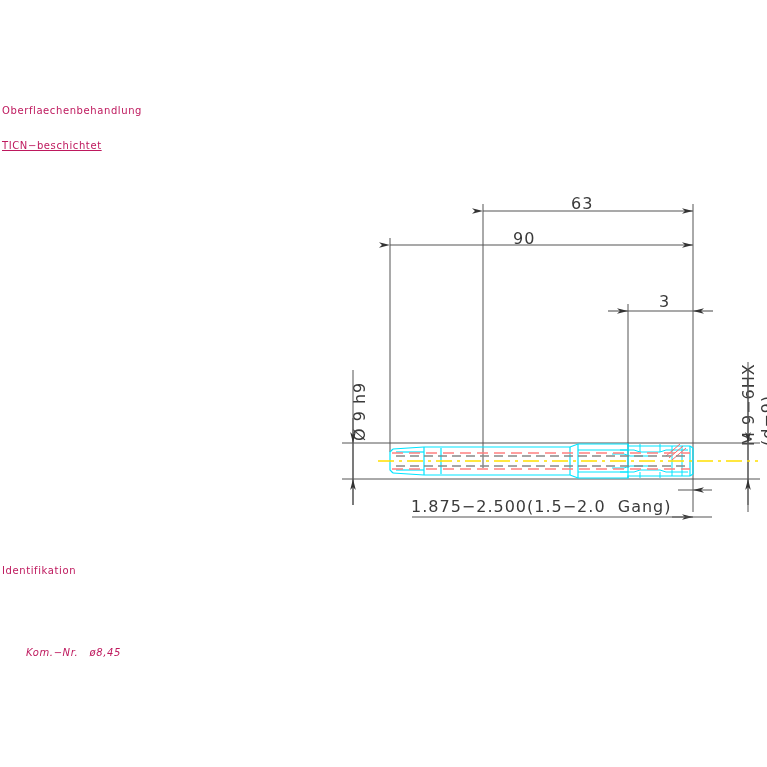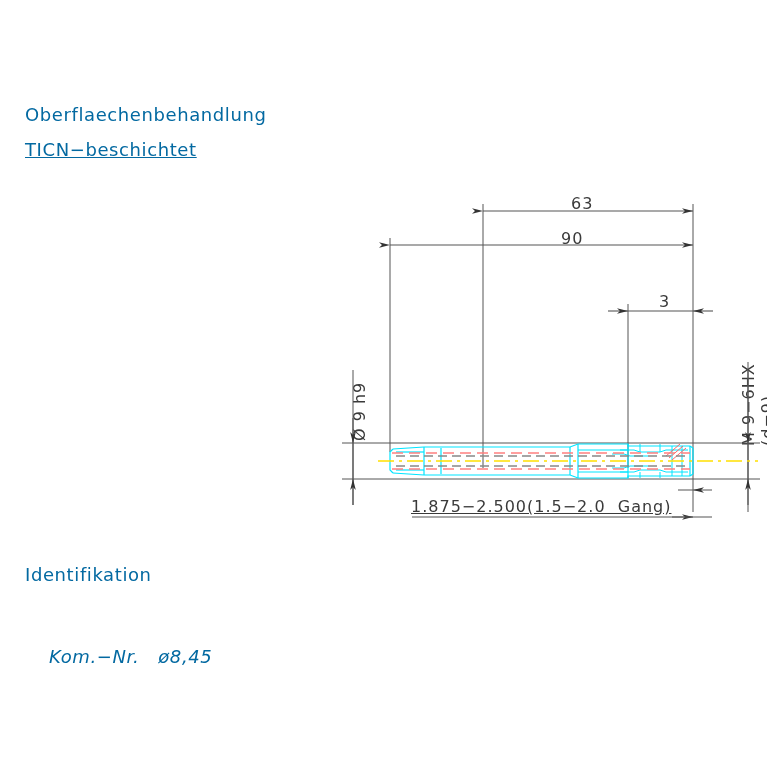--- a/index.html
+++ b/index.html
@@ -12,27 +12,26 @@
     width: 767px;
     height: 767px;
     background: #ffffff;
     overflow: hidden;
     font-family: "DejaVu Sans", sans-serif;
   }
 
   
   .txt {
     position: absolute;
-    color: #0369a1;
+    color: #be185d;
     font-family: "DejaVu Sans", sans-serif;
-    font-size: 18px;
+    font-size: 10px;
     letter-spacing: 0.6px;
     white-space: pre;
     line-height: 1;
-    margin-left: 23px;
   }
   .dim-txt {
     position: absolute;
     color: #3a3a3a;
     font-family: "DejaVu Sans", sans-serif;
     font-size: 16px;
     letter-spacing: 1px;
     white-space: pre;
     line-height: 1;
   }
@@ -64,31 +63,31 @@
 
   <div class="txt" id="surface-value">TICN−beschichtet</div>
 
   <div class="txt" id="ident-title">Identifikation</div>
 
 
   <div class="txt" id="ident-line2">Kom.−Nr.   ø8,45</div>
 
   <div class="dim-txt" style="left:571px; top:196px;">63</div>
 
-  <div class="dim-txt" style="left:561px; top:231px;">90</div>
+  <div class="dim-txt" style="left:513px; top:231px;">90</div>
 
   <div class="dim-txt" style="left:659px; top:294px;">3</div>
 
   <div class="dim-txt rot90" style="left:352px; top:441px;">Ø 9 h9</div>
 
   <div class="dim-txt rot90" style="left:741px; top:446px;">M 9−6HX</div>
 
   <div class="dim-txt rot90" style="left:760px; top:446px;">(d=9)</div>
 
-  <div class="dim-txt" style="left:411px; top:499px;text-decoration:underline;">1.875−2.500(1.5−2.0  Gang)</div>
+  <div class="dim-txt" style="left:411px; top:499px;">1.875−2.500(1.5−2.0  Gang)</div>
 
   <svg id="drawing" viewBox="0 0 767 767">
 
     <defs>
       <marker id="arrL" markerWidth="12" markerHeight="8" refX="11" refY="4" orient="auto" markerUnits="userSpaceOnUse">
         <path d="M11,4 L0,1.2 L3,4 L0,6.8 Z" fill="#333333"></path>
       </marker>
       <marker id="arrR" markerWidth="12" markerHeight="8" refX="11" refY="4" orient="auto" markerUnits="userSpaceOnUse">
         <path d="M11,4 L0,1.2 L3,4 L0,6.8 Z" fill="#333333"></path>
       </marker>

